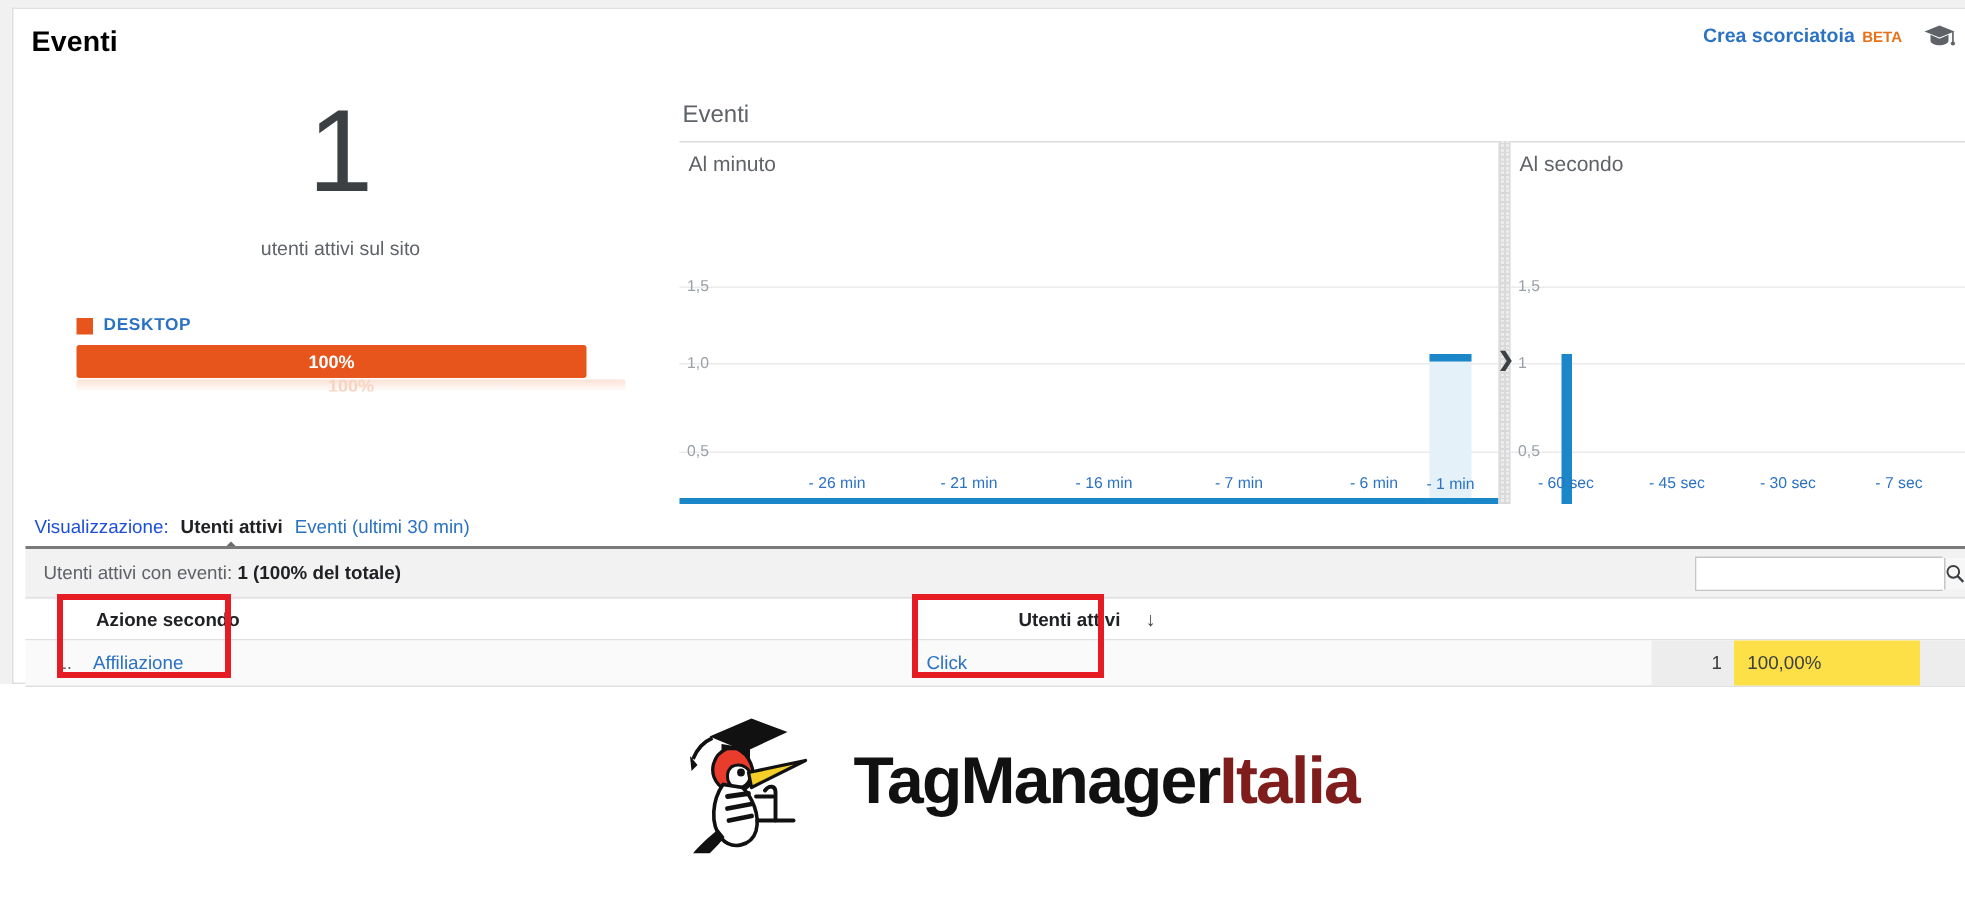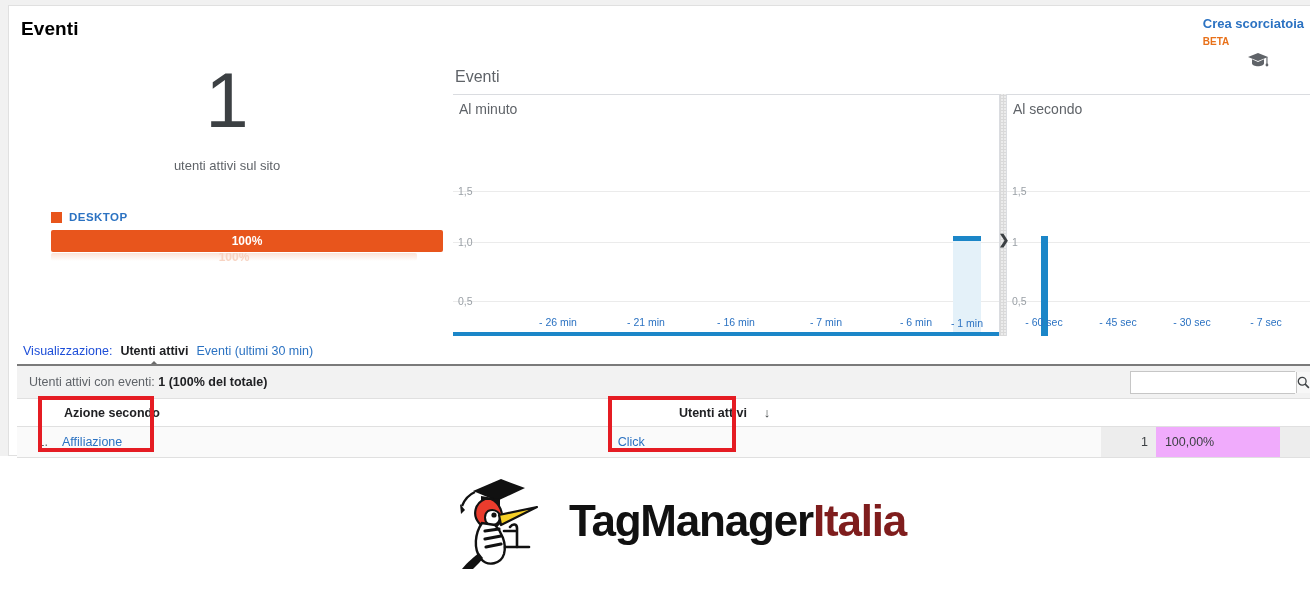--- a/index.html
+++ b/index.html
@@ -23,21 +23,21 @@
 
   
   .hdr { position: absolute; left: 0; top: 0; width: 100%; height: 40px; }
   .hdr-title {
     position: absolute; left: 12px; top: 12px;
     font-size: 19px; font-weight: bold; color: #000;
     letter-spacing: .1px;
   }
   .hdr-right {
     position: absolute; right: 6px; top: 10px;
-    display: flex; align-items: baseline; gap: 5px; flex-direction: column;
+    display: flex; align-items: baseline; gap: 5px;
   }
   .shortcut-link {
     font-size: 13px; font-weight: bold; color: #2b72c2; cursor: pointer;
     white-space: nowrap;
   }
   .beta-tag { font-size: 10px; font-weight: bold; color: #e8711a; }
   .cap-icon { align-self: center; margin-left: 9px; display:block; }
 
   
   .realtime {
@@ -54,21 +54,21 @@
   .rt-sub {
     text-align: center; font-size: 13px; color: #5f6368; margin-top: 14px;
   }
   .rt-legend {
     margin-top: 38px; margin-left: 34px; display: flex; align-items: center; gap: 7px;
   }
   .rt-swatch { width: 11px; height: 11px; background: #e8551c; display:block; }
   .rt-legend-label {
     font-size: 11.5px; font-weight: bold; color: #2b72c2; letter-spacing: .45px;
   }
-  .rt-bar-wrap { margin: 7px 0 0 34px; width: 392px; }
+  .rt-bar-wrap { margin: 7px 0 0 34px; width: 340px; }
   .rt-bar {
     height: 22px; background: #e8551c; border-radius: 2px;
     color: #fff; font-size: 12px; font-weight: bold;
     display: flex; align-items: center; justify-content: center;
   }
   .rt-bar-ghost {
     height: 8px; margin-top: 1px; width: 366px;
     background: linear-gradient(to bottom, #fbe2d6, #ffffff);
     border-radius: 2px; overflow: hidden;
     font-size: 12px; font-weight: bold; color: #f7d3c2; text-align: center;
@@ -172,21 +172,21 @@
            padding-right: 8px; font-size: 12.5px; color: #3c4043; }
   .c-pct { width: 128px; display: flex; align-items: center; padding-left: 9px;
            font-size: 12.5px; color: #3c4043; }
   .thead .c-cat, .thead .c-act { font-weight: bold; color: #202124; }
   .thead .c-num-h { width: 184px; display: flex; align-items: center; justify-content: flex-end;
                     font-weight: bold; font-size: 12.5px; color: #202124; }
   .thead .c-sort { width: 40px; display: flex; align-items: center; justify-content: center;
                    color: #3c4043; font-size: 13px; }
   .cell-link { color: #2b72c2; cursor: pointer; }
   .trow .c-num { background: #ededed; }
-  .trow .c-pct { background: #f0abfc; }
+  .trow .c-pct { background: #fde047; }
   .trow .c-sortpad { width: 40px; background: #ededed; }
 
   
   .annot {
     position: absolute; border: 4px solid #e51c23; pointer-events: none;
   }
   #annot-categoria { left: 38px; top: 396px; width: 116px; height: 56px; }
   #annot-azione    { left: 608px; top: 396px; width: 128px; height: 56px; }
 
   

